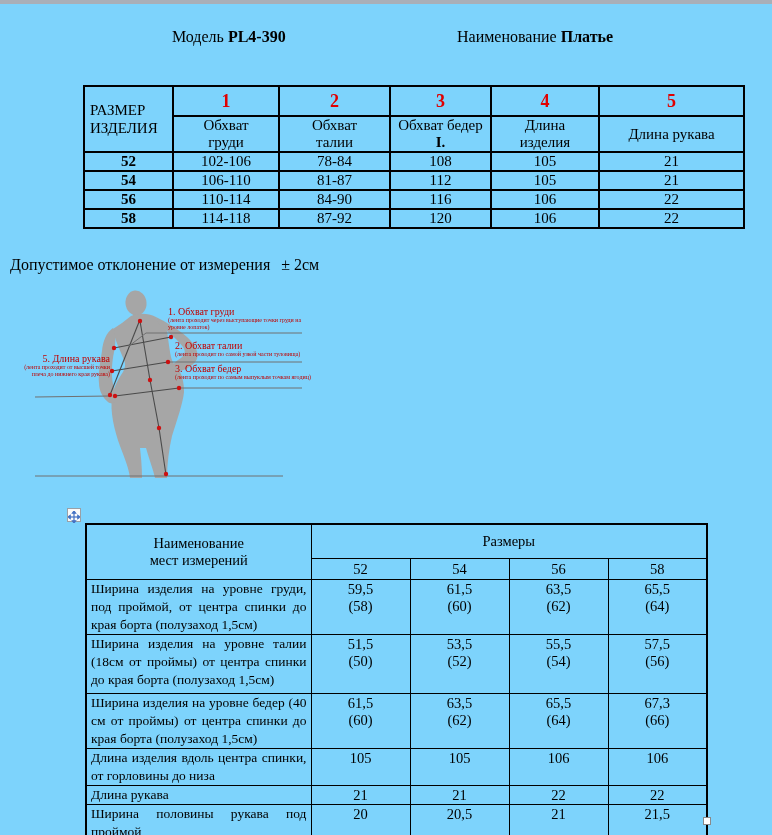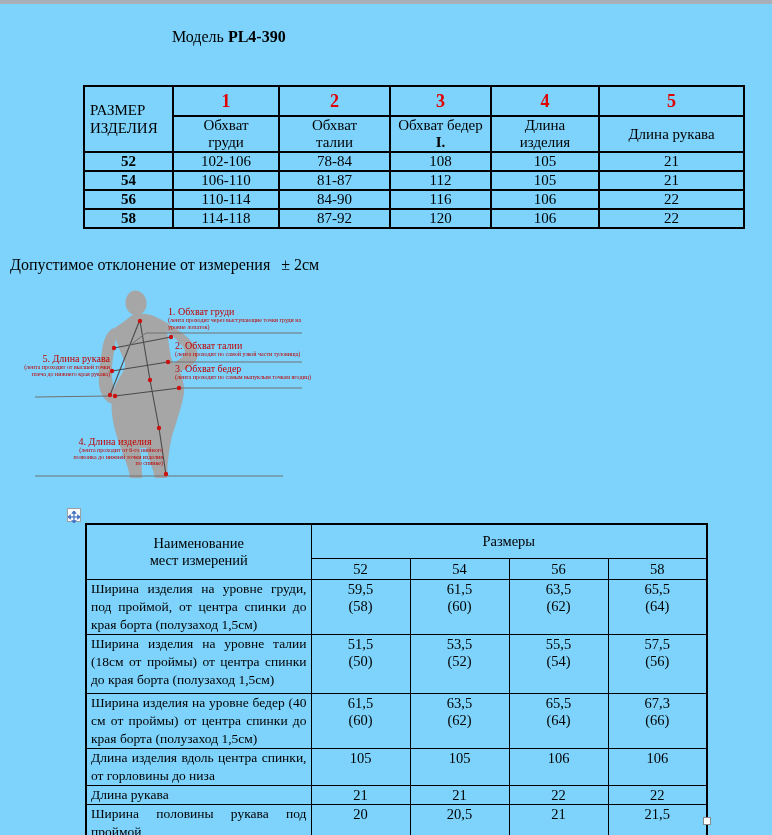--- a/index.html
+++ b/index.html
@@ -63,20 +63,21 @@
   .t2 .val{text-align:center;font-size:14.5px;line-height:17px;padding-top:1px;}
   .t2 .val span{display:block;}
 </style>
 </head>
 <body>
 
 <div class="page">
   <div class="topstrip"></div>
 
   <div class="hdr hdr-model"><span>Модель </span><span class="b">PL4-390</span></div>
+  <div class="hdr hdr-name"><span>Наименование </span><span class="b">Платье</span></div>
 
   <table class="t1">
     <colgroup>
       <col style="width:89px">
         <col style="width:106px">
         <col style="width:111px">
       <col style="width:101px">
         <col style="width:108px">
         <col style="width:145px">
     </colgroup>
@@ -180,24 +181,20 @@
     <div class="d">(лента проходит по самой узкой части туловища)</div>
   </div>
   <div class="ann ann3">
     <div class="t">3. Обхват бедер</div>
     <div class="d">(лента проходит по самым выпуклым точкам ягодиц)</div>
   </div>
   <div class="ann ann5">
     <div class="t">5. Длина рукава</div>
     <div class="d">(лента проходит от высшей точки плеча до нижнего края рукава)</div>
   </div>
-  <div class="ann ann4">
-    <div class="t">4. Длина изделия</div>
-    <div class="d">(лента проходит от 6-го шейного позвонка до нижней точки изделия по спинке)</div>
-  </div>
 
 
   <div class="movehandle">
     <svg width="12" height="12" viewBox="0 0 12 12">
       <g stroke="#4472c4" stroke-width="1.2" fill="#4472c4">
         <line x1="6" y1="1.5" x2="6" y2="10.5"></line>
           <line x1="1.5" y1="6" x2="10.5" y2="6"></line>
         <path d="M6 0 L4.4 2.2 L7.6 2.2 Z"></path>
           <path d="M6 12 L4.4 9.8 L7.6 9.8 Z"></path>
         <path d="M0 6 L2.2 4.4 L2.2 7.6 Z"></path>

